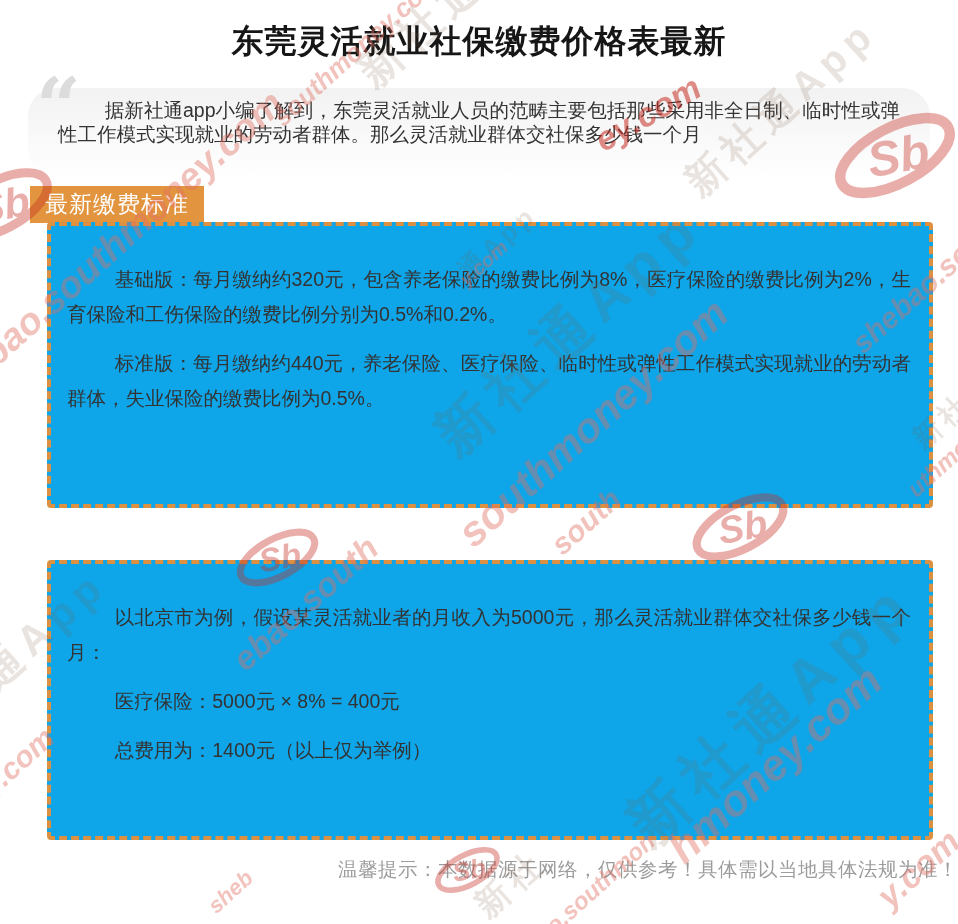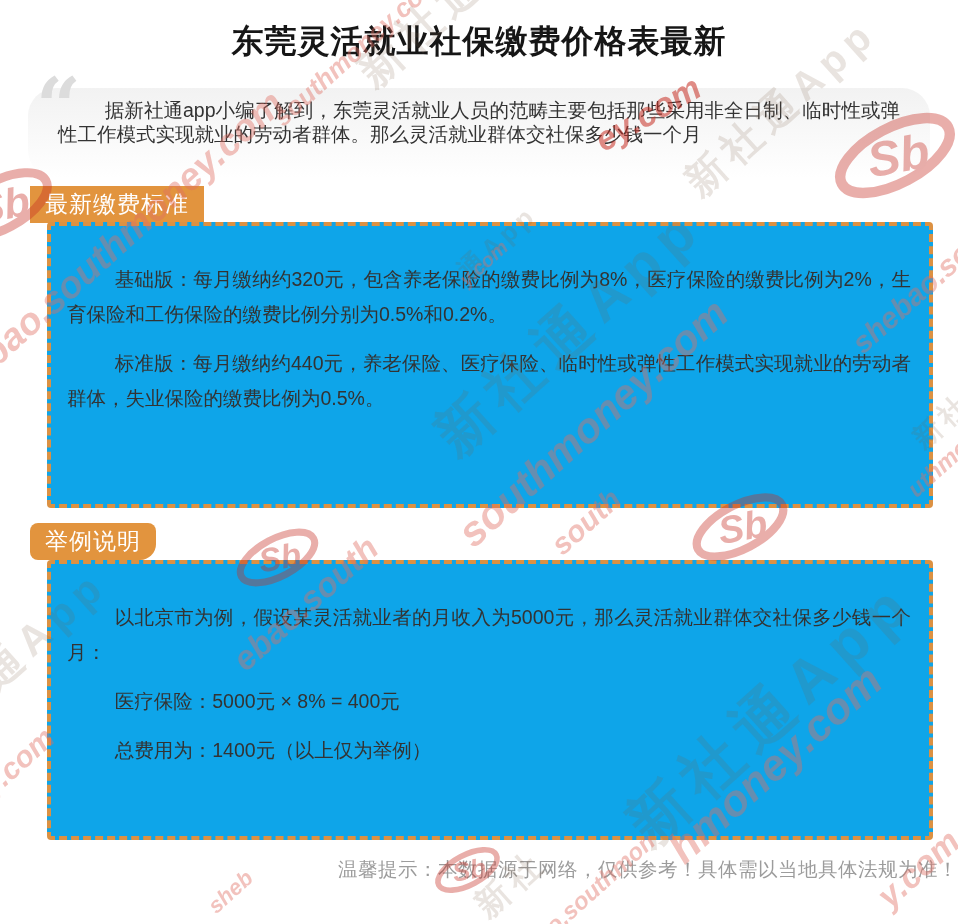--- a/index.html
+++ b/index.html
@@ -103,21 +103,20 @@
     <p class="intro-text">据新社通app小编了解到，东莞灵活就业人员的范畴主要包括那些采用非全日制、临时性或弹性工作模式实现就业的劳动者群体。那么灵活就业群体交社保多少钱一个月</p>
   </div>
 
   <div class="sec-heading" id="heading-1">最新缴费标准</div>
 
   <div class="dash-box" id="box-1">
     <p>基础版：每月缴纳约320元，包含养老保险的缴费比例为8%，医疗保险的缴费比例为2%，生育保险和工伤保险的缴费比例分别为0.5%和0.2%。</p>
     <p>标准版：每月缴纳约440元，养老保险、医疗保险、临时性或弹性工作模式实现就业的劳动者群体，失业保险的缴费比例为0.5%。</p>
   </div>
 
-  <div class="sec-heading" id="heading-2">举例说明</div>
 
   <div class="dash-box" id="box-2">
     <p>以北京市为例，假设某灵活就业者的月收入为5000元，那么灵活就业群体交社保多少钱一个月：</p>
     <p>医疗保险：5000元 × 8% = 400元</p>
     <p>总费用为：1400元（以上仅为举例）</p>
   </div>
 
   <div class="footer-note">温馨提示：本数据源于网络，仅供参考！具体需以当地具体法规为准！</div>
 
   <div class="wm-layer">

